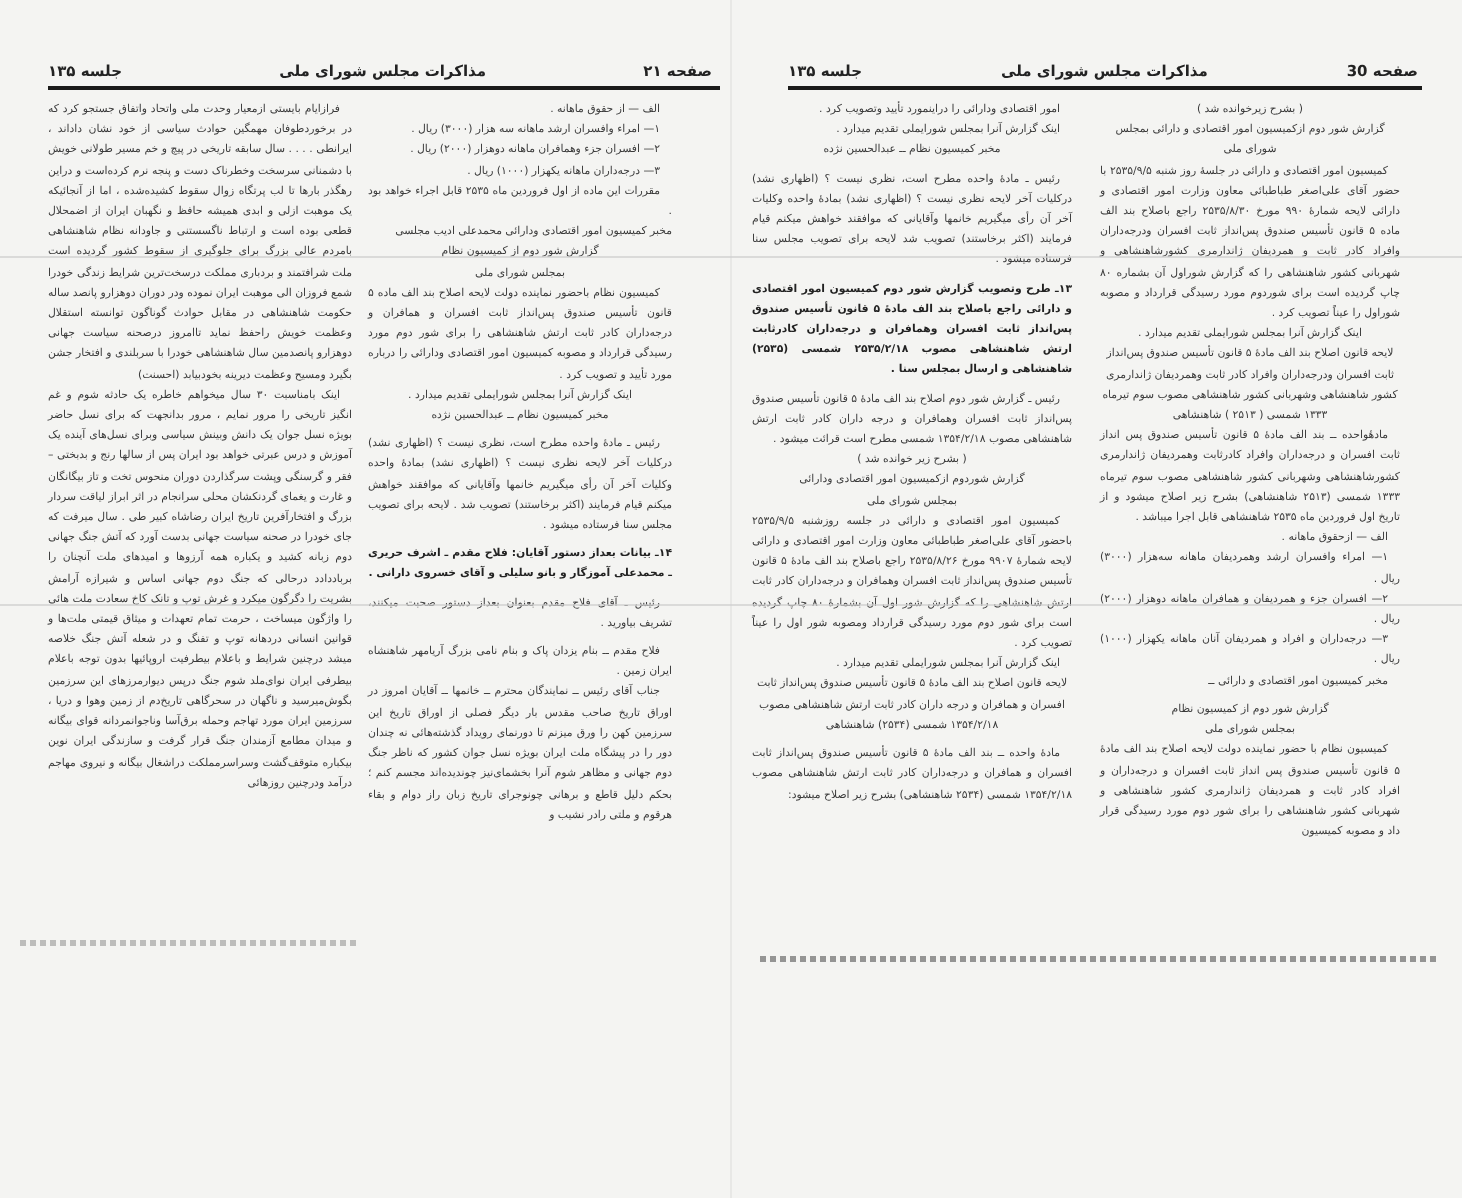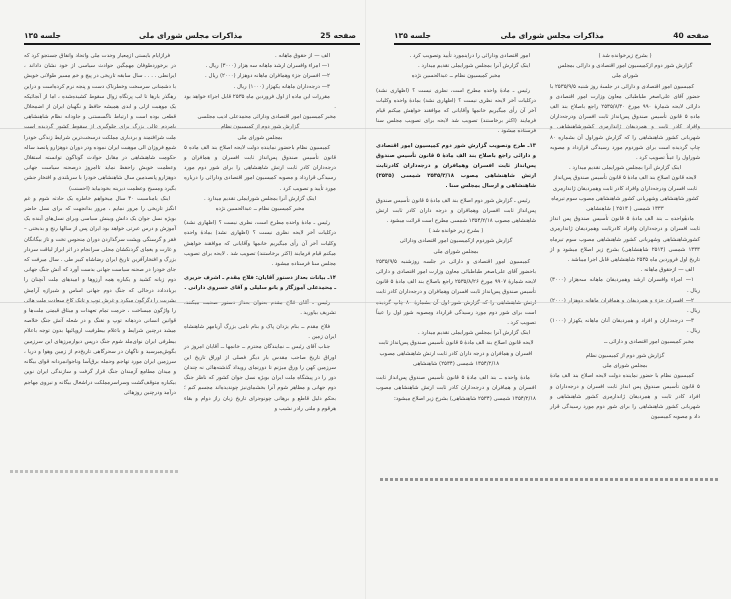--- a/index.html
+++ b/index.html
@@ -56,21 +56,21 @@
 </style>
 </head>
 <body>
 
 <div class="spread">
 
   <div class="divider-center"></div>
 
   <div class="page left">
     <div class="header">
-      <span>صفحه 25</span>
+      <span>صفحه ۲۱</span>
       <span>مذاکرات مجلس شورای ملی</span>
       <span>جلسه ۱۳۵</span>
     </div>
     <div class="header-rule"></div>
 
     <div class="col c1" id="lp-c1">
         <p class="indent">الف — از حقوق ماهانه .</p>
         <p class="indent">۱— امراء وافسران ارشد ماهانه سه هزار (۳۰۰۰) ریال .</p>
         <p class="indent">۲— افسران جزء وهمافران ماهانه دوهزار (۲۰۰۰) ریال .</p>
         <p class="indent">۳— درجه‌داران ماهانه یکهزار (۱۰۰۰) ریال .</p>
@@ -88,21 +88,21 @@
         <p class="indent">جناب آقای رئیس ــ نمایندگان محترم ــ خانمها ــ آقایان امروز در اوراق تاریخ صاحب مقدس بار دیگر فصلی از اوراق تاریخ این سرزمین کهن را ورق میزنم تا دورنمای رویداد گذشته‌هائی نه چندان دور را در پیشگاه ملت ایران بویژه نسل جوان کشور که ناظر جنگ دوم جهانی و مظاهر شوم آنرا بخشمای‌نیز چوندیده‌اند مجسم کنم ؛ بحکم دلیل قاطع و برهانی چونوجرای تاریخ زبان راز دوام و بقاء هرقوم و ملتی رادر نشیب و</p>
       </div>
     <div class="col c2" id="lp-c2">
         <p class="indent">فرازایام بایستی ازمعیار وحدت ملی واتحاد واتفاق جستجو کرد که در برخوردطوفان مهمگین حوادث سیاسی از خود نشان داداند ، ایرانطی . . . . سال سابقه تاریخی در پیچ و خم مسیر طولانی خویش با دشمنانی سرسخت وخطرناک دست و پنجه نرم کرده‌است و دراین رهگذر بارها تا لب پرتگاه زوال سقوط کشیده‌شده ، اما از آنجائیکه یک موهبت ازلی و ابدی همیشه حافظ و نگهبان ایران از اضمحلال قطعی بوده است و ارتباط ناگسستنی و جاودانه نظام شاهنشاهی بامردم عالی بزرگ برای جلوگیری از سقوط کشور گردیده است ملت شرافتمند و بردباری مملکت درسخت‌ترین شرایط زندگی خودرا شمع فروزان الی موهبت ایران نموده ودر دوران دوهزارو پانصد ساله حکومت شاهنشاهی در مقابل حوادث گوناگون توانسته استقلال وعظمت خویش راحفظ نماید تاامروز درصحنه سیاست جهانی دوهزارو پانصدمین سال شاهنشاهی خودرا با سربلندی و افتخار جشن بگیرد ومسیح وعظمت دیرینه بخودبیابد (احسنت)</p>
         <p class="indent">اینک بامناسبت ۳۰ سال میخواهم خاطره یک حادثه شوم و غم انگیز تاریخی را مرور نمایم ، مرور بدانجهت که برای نسل حاضر بویژه نسل جوان یک دانش وبینش سیاسی وبرای نسل‌های آینده یک آموزش و درس عبرتی خواهد بود ایران پس از سالها رنج و بدبختی – فقر و گرسنگی وپشت سرگذاردن دوران منحوس تخت و تاز بیگانگان و غارت و یغمای گردنکشان محلی سرانجام در اثر ابراز لیاقت سردار بزرگ و افتخارآفرین تاریخ ایران رضاشاه کبیر طی . سال میرفت که جای خودرا در صحنه سیاست جهانی بدست آورد که آتش جنگ جهانی دوم زبانه کشید و یکباره همه آرزوها و امیدهای ملت آنچنان را برباددادد درحالی که جنگ دوم جهانی اساس و شیرازه آرامش بشریت را دگرگون میکرد و غرش توپ و تانک کاخ سعادت ملت هائی را واژگون میساخت ، حرمت تمام تعهدات و میثاق قیمتی ملت‌ها و قوانین انسانی دردهانه توپ و تفنگ و در شعله آتش جنگ خلاصه میشد درچنین شرایط و باعلام بیطرفیت اروپائیها بدون توجه باعلام بیطرفی ایران نوای‌ملد شوم جنگ درپس دیوارمرزهای این سرزمین بگوش‌میرسید و ناگهان در سحرگاهی تاریخ‌دم از زمین وهوا و دریا ، سرزمین ایران مورد تهاجم وحمله برق‌آسا وناجوانمردانه قوای بیگانه و میدان مطامع آزمندان جنگ قرار گرفت و سازندگی ایران نوین بیکباره متوقف‌گشت وسراسرمملکت دراشغال بیگانه و نیروی مهاجم درآمد ودرچنین روزهائی</p>
       </div>
   </div>
 
   <div class="page right">
     <div class="header">
-      <span>صفحه 40</span>
+      <span>صفحه 30</span>
       <span>مذاکرات مجلس شورای ملی</span>
       <span>جلسه ۱۳۵</span>
     </div>
     <div class="header-rule"></div>
 
     <div class="col c1" id="rp-c1">
         <p class="center">( بشرح زیرخوانده شد )</p>
         <p class="center">گزارش شور دوم ازکمیسیون امور اقتصادی و دارائی بمجلس شورای ملی</p>
         <p class="indent">کمیسیون امور اقتصادی و دارائی در جلسهٔ روز شنبه ۲۵۳۵/۹/۵ با حضور آقای علی‌اصغر طباطبائی معاون وزارت امور اقتصادی و دارائی لایحه شمارهٔ ۹۹۰ مورخ ۲۵۳۵/۸/۳۰ راجع باصلاح بند الف ماده ۵ قانون تأسیس صندوق پس‌انداز ثابت افسران ودرجه‌داران وافراد کادر ثابت و همردیفان ژاندارمری کشورشاهنشاهی و شهربانی کشور شاهنشاهی را که گزارش شوراول آن بشماره ۸۰ چاپ گردیده است برای شوردوم مورد رسیدگی قرارداد و مصوبه شوراول را عیناً تصویب کرد .</p>
         <p class="center">اینک گزارش آنرا بمجلس شورایملی تقدیم میدارد .</p>

